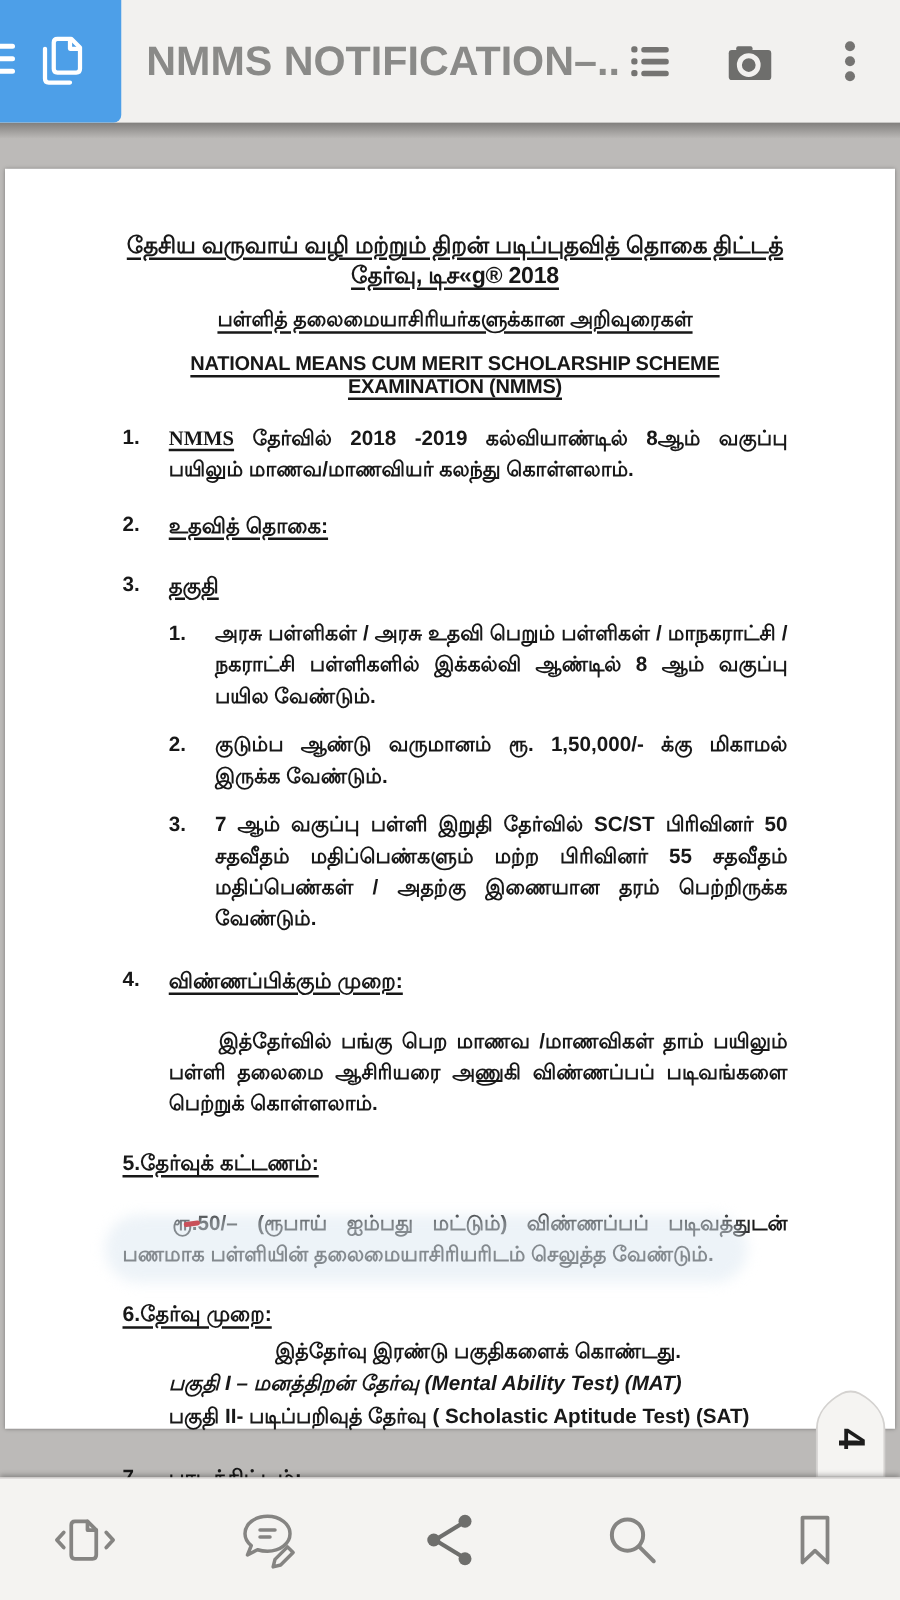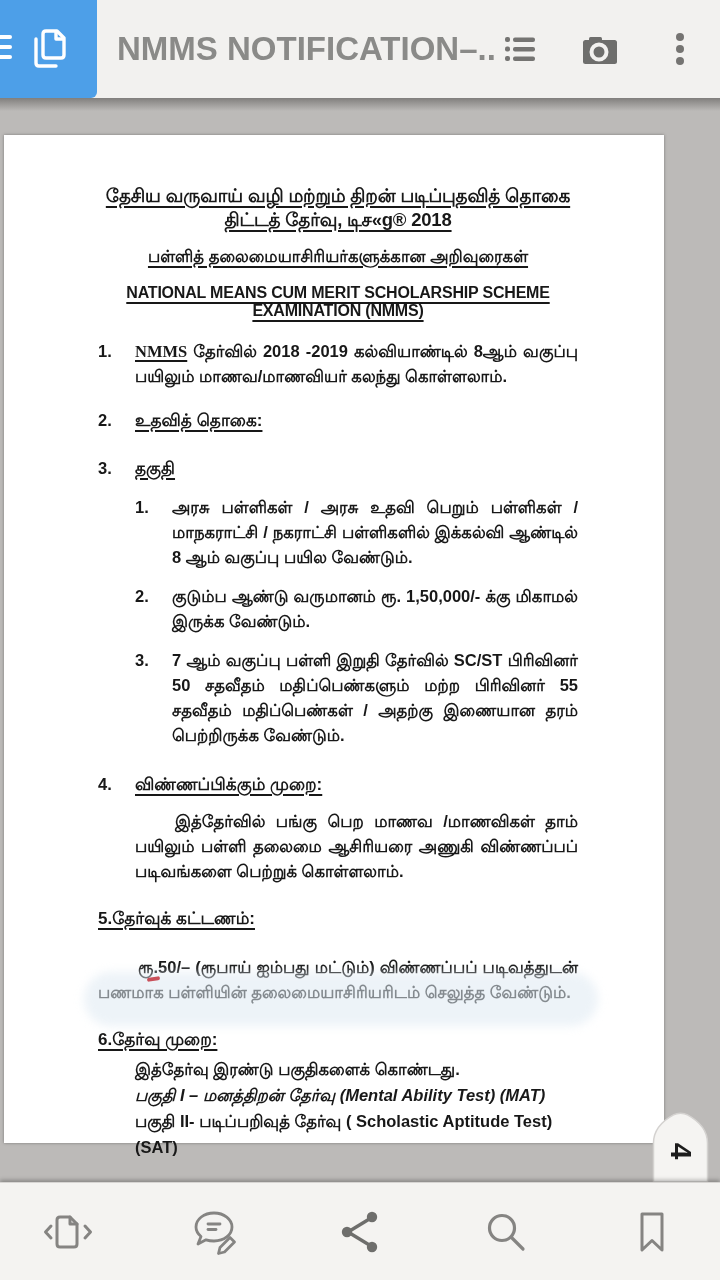--- a/index.html
+++ b/index.html
@@ -29,21 +29,21 @@
   }
   .appbar-actions { display:flex; align-items:center; gap:32px; padding-right:16px; }
   .icon-btn { width:48px; height:48px; display:flex; align-items:center; justify-content:center; cursor:pointer; }
   .appbar-shadow {
     position:absolute; top:98px; left:0; width:720px; height:13px; z-index:5;
     background:linear-gradient(to bottom, rgba(80,78,76,.55), rgba(188,186,184,0));
   }
 
   
   .page {
-    position:absolute; left:4px; top:135px; width:660px; height:1008px;
+    position:absolute; left:4px; top:135px; width:712px; height:1008px;
     background:#ffffff; box-shadow:0 0 3px rgba(0,0,0,.35); z-index:1;
   }
   .doc {
     padding:50px 86px 0 94px; color:#181818;
   }
   .doc-h {
     text-align:center; font-weight:700;
     text-decoration:underline; text-decoration-thickness:2px; text-underline-offset:4px;
   }
   .doc-h1 { font-size:18.5px; letter-spacing:-0.2px; }
@@ -181,32 +181,32 @@
           <div class="inum">3.</div>
           <div class="ibody">7 ஆம் வகுப்பு பள்ளி இறுதி தேர்வில் SC/ST பிரிவினர் 50 சதவீதம் மதிப்பெண்களும் மற்ற பிரிவினர் 55 சதவீதம் மதிப்பெண்கள் / அதற்கு இணையான தரம் பெற்றிருக்க வேண்டும்.</div>
         </div>
       </div>
     </div>
 
     <div class="item" style="margin-top:24px;">
       <div class="inum">4.</div>
       <div class="ibody">
         <div class="sec-head">விண்ணப்பிக்கும் முறை:</div>
-        <div class="gap-s indent-first" style="margin-top:12px;">இத்தேர்வில் பங்கு பெற மாணவ /மாணவிகள் தாம் பயிலும் பள்ளி தலைமை ஆசிரியரை அணுகி விண்ணப்பப் படிவங்களை பெற்றுக் கொள்ளலாம்.</div>
+        <div class="gap-s indent-first" style="margin-top:24px;">இத்தேர்வில் பங்கு பெற மாணவ /மாணவிகள் தாம் பயிலும் பள்ளி தலைமை ஆசிரியரை அணுகி விண்ணப்பப் படிவங்களை பெற்றுக் கொள்ளலாம்.</div>
       </div>
     </div>
 
     <div class="sec-block">
       <div class="sec-head">5.தேர்வுக் கட்டணம்:</div>
       <div class="ibody bodytext indent-first" style="margin-top:24px;">ரூ.50/– (ரூபாய் ஐம்பது மட்டும்) விண்ணப்பப் படிவத்துடன் பணமாக பள்ளியின் தலைமையாசிரியரிடம் செலுத்த வேண்டும்.</div>
     </div>
 
     <div class="sec-block">
       <div class="sec-head">6.தேர்வு முறை:</div>
-      <div class="plain-line" style="margin-left:37px; margin-top:4px;">இத்தேர்வு இரண்டு பகுதிகளைக் கொண்டது.</div>
+      <div class="plain-line" style="margin-left:37px; margin-top:4px;text-align:center;">இத்தேர்வு இரண்டு பகுதிகளைக் கொண்டது.</div>
       <div class="plain-line" style="margin-left:37px;font-style:italic;">பகுதி I – மனத்திறன் தேர்வு (Mental Ability Test) (MAT)</div>
       <div class="plain-line" style="margin-left:37px;">பகுதி II- படிப்பறிவுத் தேர்வு ( Scholastic Aptitude Test) (SAT)</div>
     </div>
 
     <div class="item" style="margin-top:24px;">
       <div class="inum">7.</div>
       <div class="ibody">
         <div class="sec-head">பாடத்திட்டம்:</div>
         <div class="gap-s" style="margin-top:12px;">படிப்புதவித் தேர்வு பகுதி I மற்றும் II-னைப் பொறுத்தமட்டில் ஏழாம் வகுப்பிற்குரிய முழுப்பாடமும், எட்டாம் வகுப்பு முதல் மற்றும் இரண்டாம் பருவத்திற்கான பாடப்பகுதி முழுவதும் பயில வேண்டும்.  இப்பகுதியில் கணிதம் 20, அறிவியல் 35, சமூக அறிவியல் 35 என 90 வினாக்கள் கேட்கப்படும்.</div>
 

